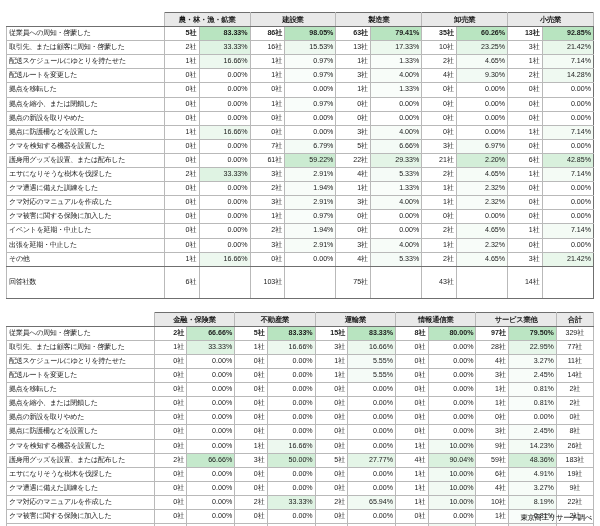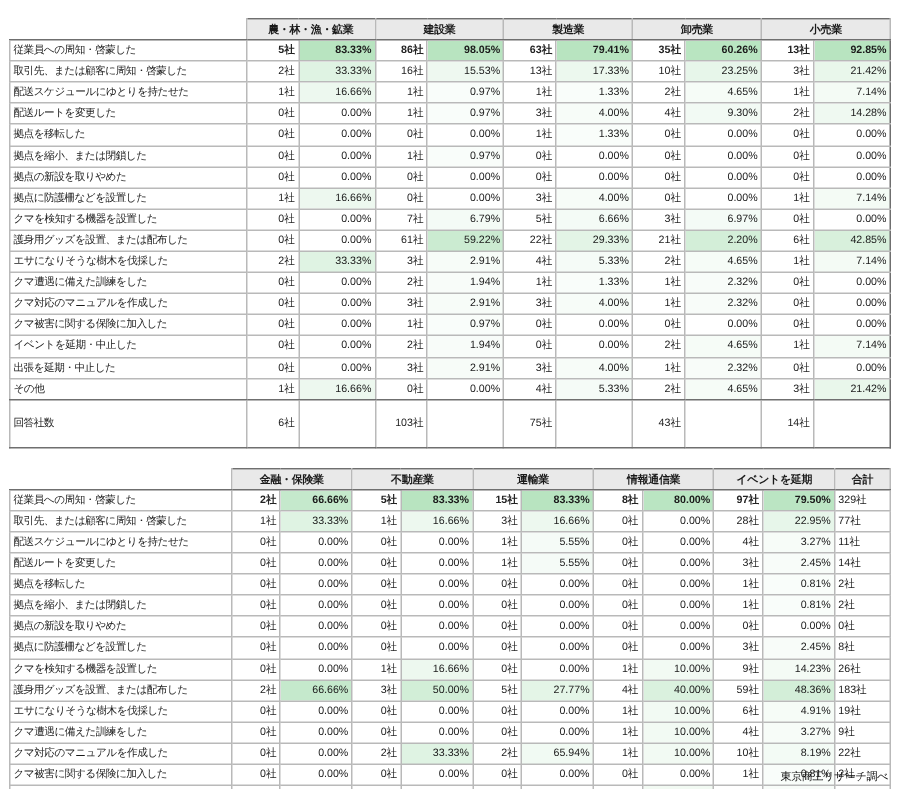--- a/index.html
+++ b/index.html
@@ -45,21 +45,21 @@
 
   .lbl{
     text-align:left;
     font-size:7.1px;
     letter-spacing:-0.35px;
     border-left:1px solid #6f6f6f;
   }
   .num{text-align:right;width:30px;color:#222;}
   .pct{text-align:right;width:44px;}
   .pct.last{border-right:1px solid #6f6f6f;}
-  .tot{text-align:left;width:34px;border-right:1px solid #6f6f6f;}
+  .tot{text-align:center;width:34px;border-right:1px solid #6f6f6f;}
 
   .top .num,.top .pct{font-weight:bold;}
 
   tr.totalrow td{
     border-top:1px solid #6f6f6f;
     border-bottom:1px solid #6f6f6f;
     height:32px;
   }
   tr.totalrow td.lbl{font-size:7.1px;}
   tr.lastdata td{border-bottom:1px solid #6f6f6f;}
@@ -355,21 +355,21 @@
         <col style="width: 44px;">
         <col style="width: 34px;">
       </colgroup>
     <thead>
       <tr>
         <th class="corner"></th>
       <th colspan="2">金融・保険業</th>
           <th colspan="2">不動産業</th>
           <th colspan="2">運輸業</th>
           <th colspan="2">情報通信業</th>
-          <th colspan="2">イベントを延期</th>
+          <th colspan="2">サービス業他</th>
           <th>合計</th>
         </tr>
     </thead>
     <tbody>
         <tr class="top">
           <td class="lbl">従業員への周知・啓蒙した</td>
           <td class="num">2社</td>
           <td class="pct" style="background: rgba(168, 222, 178, 0.667);">66.66%</td>
           <td class="num">5社</td>
           <td class="pct" style="background: rgba(168, 222, 178, 0.82);">83.33%</td>
@@ -495,21 +495,21 @@
         </tr>
         <tr>
           <td class="lbl">護身用グッズを設置、または配布した</td>
           <td class="num">2社</td>
           <td class="pct" style="background: rgba(168, 222, 178, 0.667);">66.66%</td>
           <td class="num">3社</td>
           <td class="pct" style="background: rgba(168, 222, 178, 0.514);">50.00%</td>
           <td class="num">5社</td>
           <td class="pct" style="background: rgba(168, 222, 178, 0.314);">27.77%</td>
           <td class="num">4社</td>
-          <td class="pct" style="background: rgba(168, 222, 178, 0.424);">40.00%</td>
+          <td class="pct" style="background: rgba(168, 222, 178, 0.424);">90.04%</td>
           <td class="num">59社</td>
           <td class="pct" style="background: rgba(168, 222, 178, 0.5);">48.36%</td>
           <td class="tot">183社</td>
         </tr>
         <tr>
           <td class="lbl">エサになりそうな樹木を伐採した</td>
           <td class="num">0社</td>
           <td class="pct">0.00%</td>
           <td class="num">0社</td>
           <td class="pct">0.00%</td>

